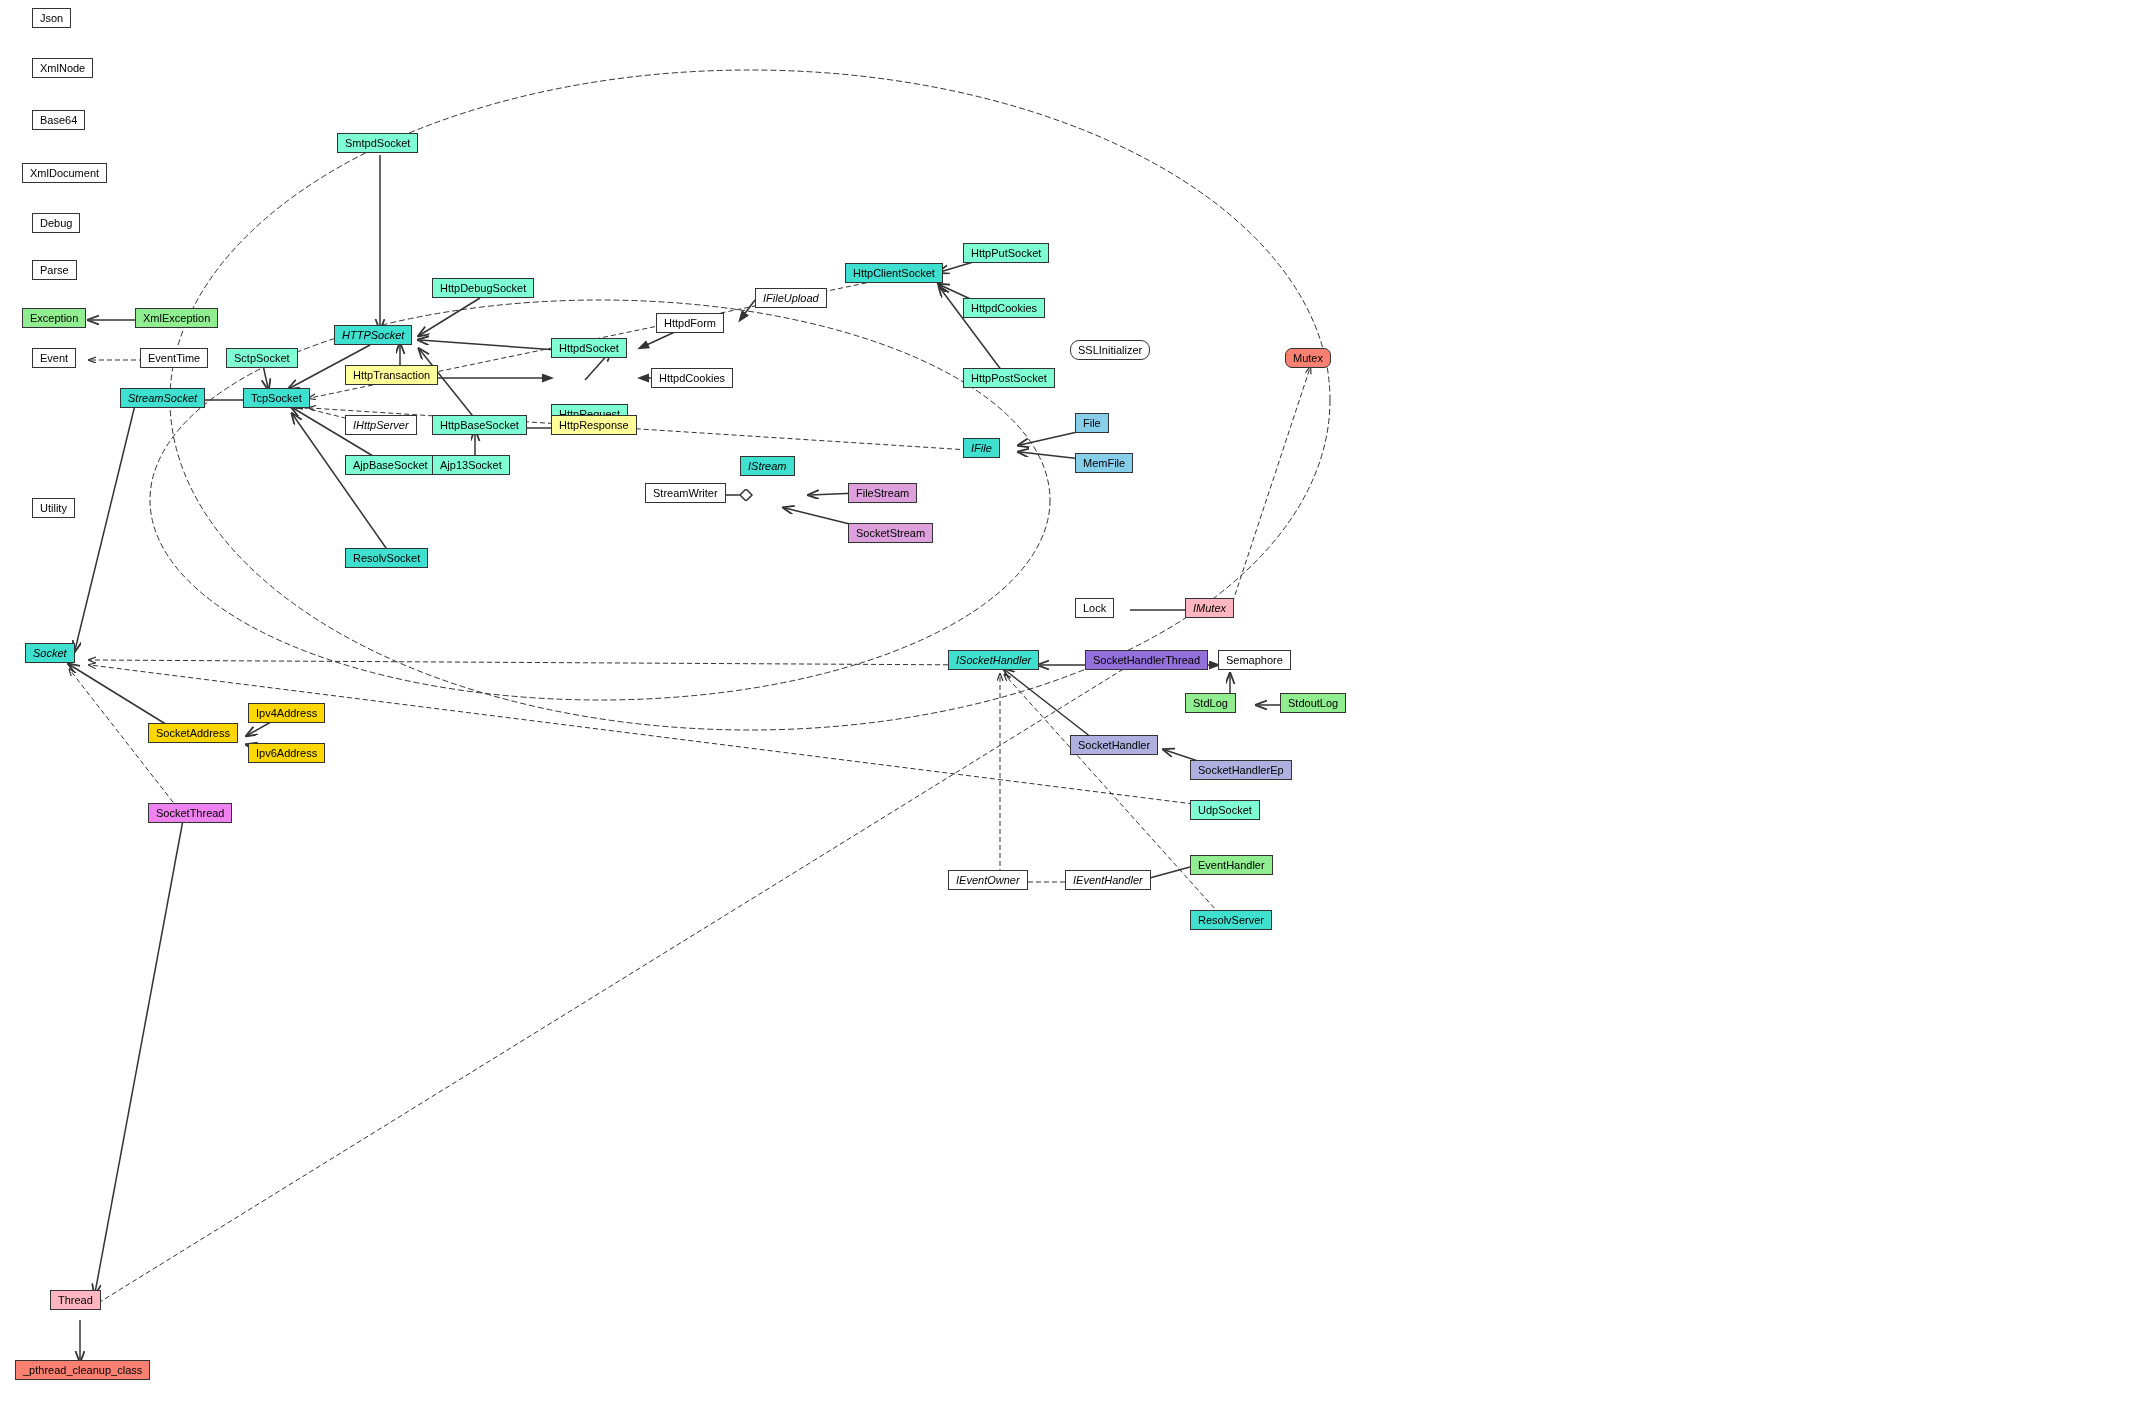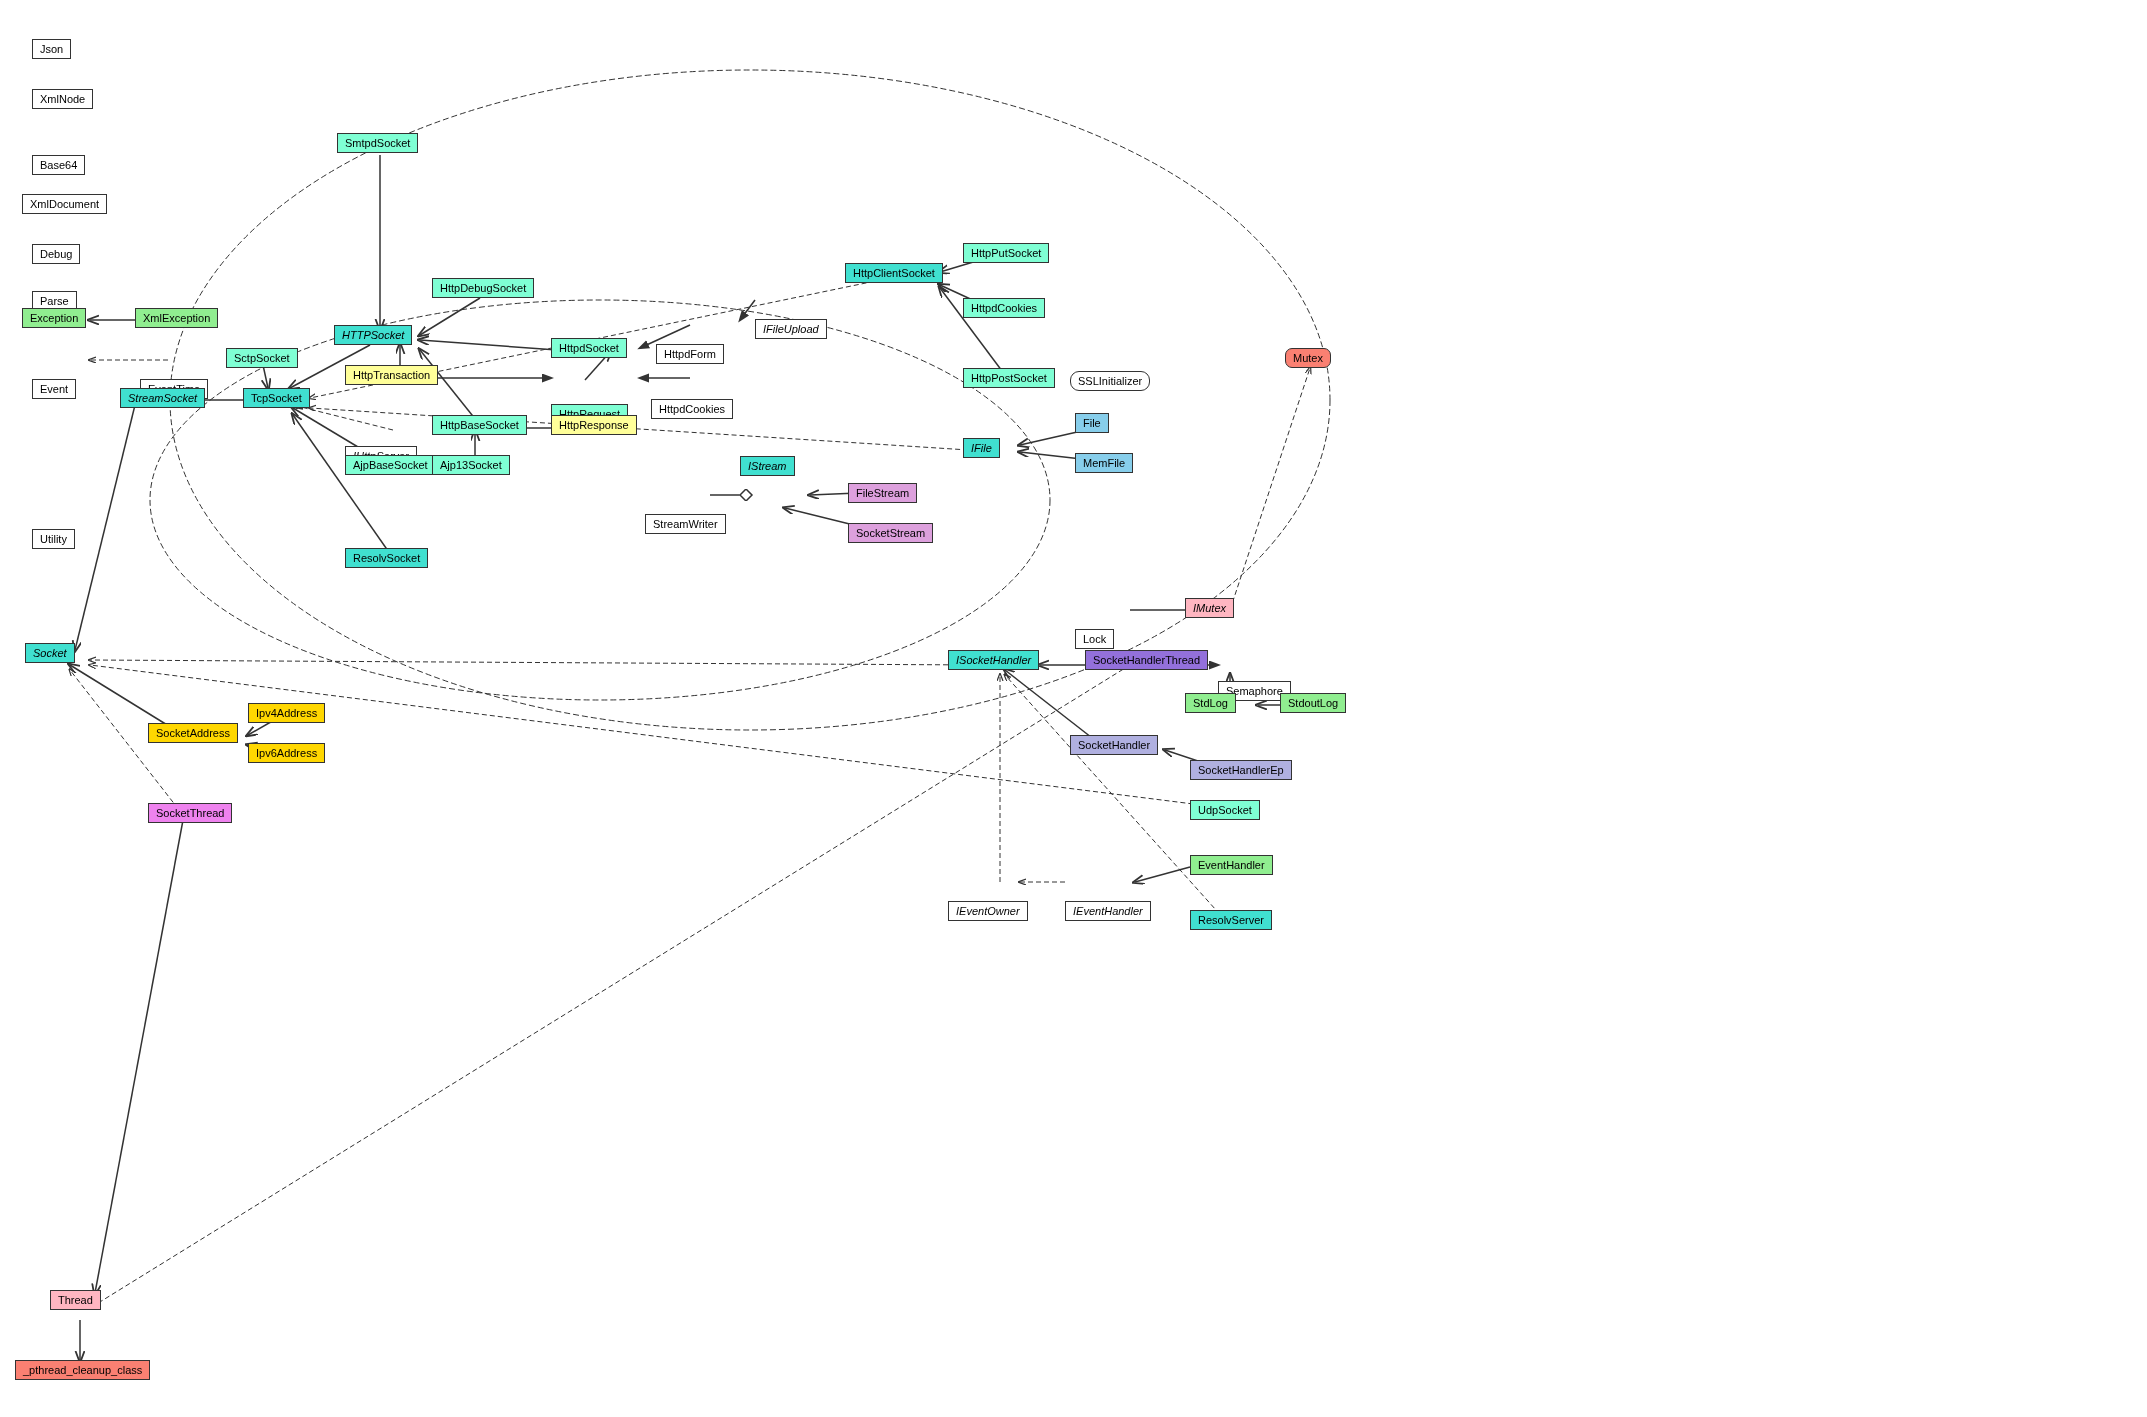--- a/index.html
+++ b/index.html
@@ -26,21 +26,21 @@
     .node-cyan { background: #7fffd4; border-color: #333; }
     .node-teal { background: #40e0d0; border-color: #333; }
     .node-green { background: #90ee90; border-color: #333; }
     .node-yellow { background: #ffff99; border-color: #333; }
     .node-blue { background: #87ceeb; border-color: #333; }
     .node-purple { background: #dda0dd; border-color: #333; }
     .node-lavender { background: #b0b0e0; border-color: #333; }
     .node-pink { background: #ffb6c1; border-color: #333; }
     .node-salmon { background: #fa8072; border-color: #333; }
     .node-gold { background: #ffd700; border-color: #333; }
-    .node-white { background: #ffffff; border-color: #333; margin-top: 31px; }
+    .node-white { background: #ffffff; border-color: #333; }
     .node-violet { background: #ee82ee; border-color: #333; }
     .node-medpurple { background: #9370db; border-color: #333; }
     svg.connections {
       position: absolute;
       top: 0; left: 0;
       width: 2147px;
       height: 1417px;
       z-index: 1;
       pointer-events: none;
     }
@@ -167,21 +167,21 @@
 
   <line x1="168" y1="360" x2="90" y2="360" stroke="#333" stroke-width="1" stroke-dasharray="5,3" marker-end="url(#arrow-open)"></line>
 
   <ellipse cx="600" cy="500" rx="450" ry="200" fill="none" stroke="#333" stroke-width="1" stroke-dasharray="6,3"></ellipse>
   <ellipse cx="750" cy="400" rx="580" ry="330" fill="none" stroke="#333" stroke-width="1" stroke-dasharray="6,3"></ellipse>
 </svg>
 
 <div id="nodes-container">
 <div class="node node-white" style="left: 32px; top: 8px;">Json</div>
     <div class="node node-white" style="left: 32px; top: 58px;">XmlNode</div>
-    <div class="node node-white" style="left: 32px; top: 124px;">Base64</div>
+    <div class="node node-white" style="left: 32px; top: 110px;">Base64</div>
     <div class="node node-white" style="left: 22px; top: 163px;">XmlDocument</div>
     <div class="node node-white" style="left: 32px; top: 213px;">Debug</div>
     <div class="node node-white" style="left: 32px; top: 260px;">Parse</div>
     <div class="node node-green" style="left: 22px; top: 308px;">Exception</div>
     <div class="node node-green" style="left: 135px; top: 308px;">XmlException</div>
     <div class="node node-white" style="left: 32px; top: 348px;">Event</div>
     <div class="node node-white" style="left: 140px; top: 348px;">EventTime</div>
     <div class="node node-white" style="left: 32px; top: 498px;">Utility</div>
     <div class="node node-cyan" style="left: 337px; top: 133px;">SmtpdSocket</div>
     <div class="node node-cyan" style="left: 432px; top: 278px;">HttpDebugSocket</div>

